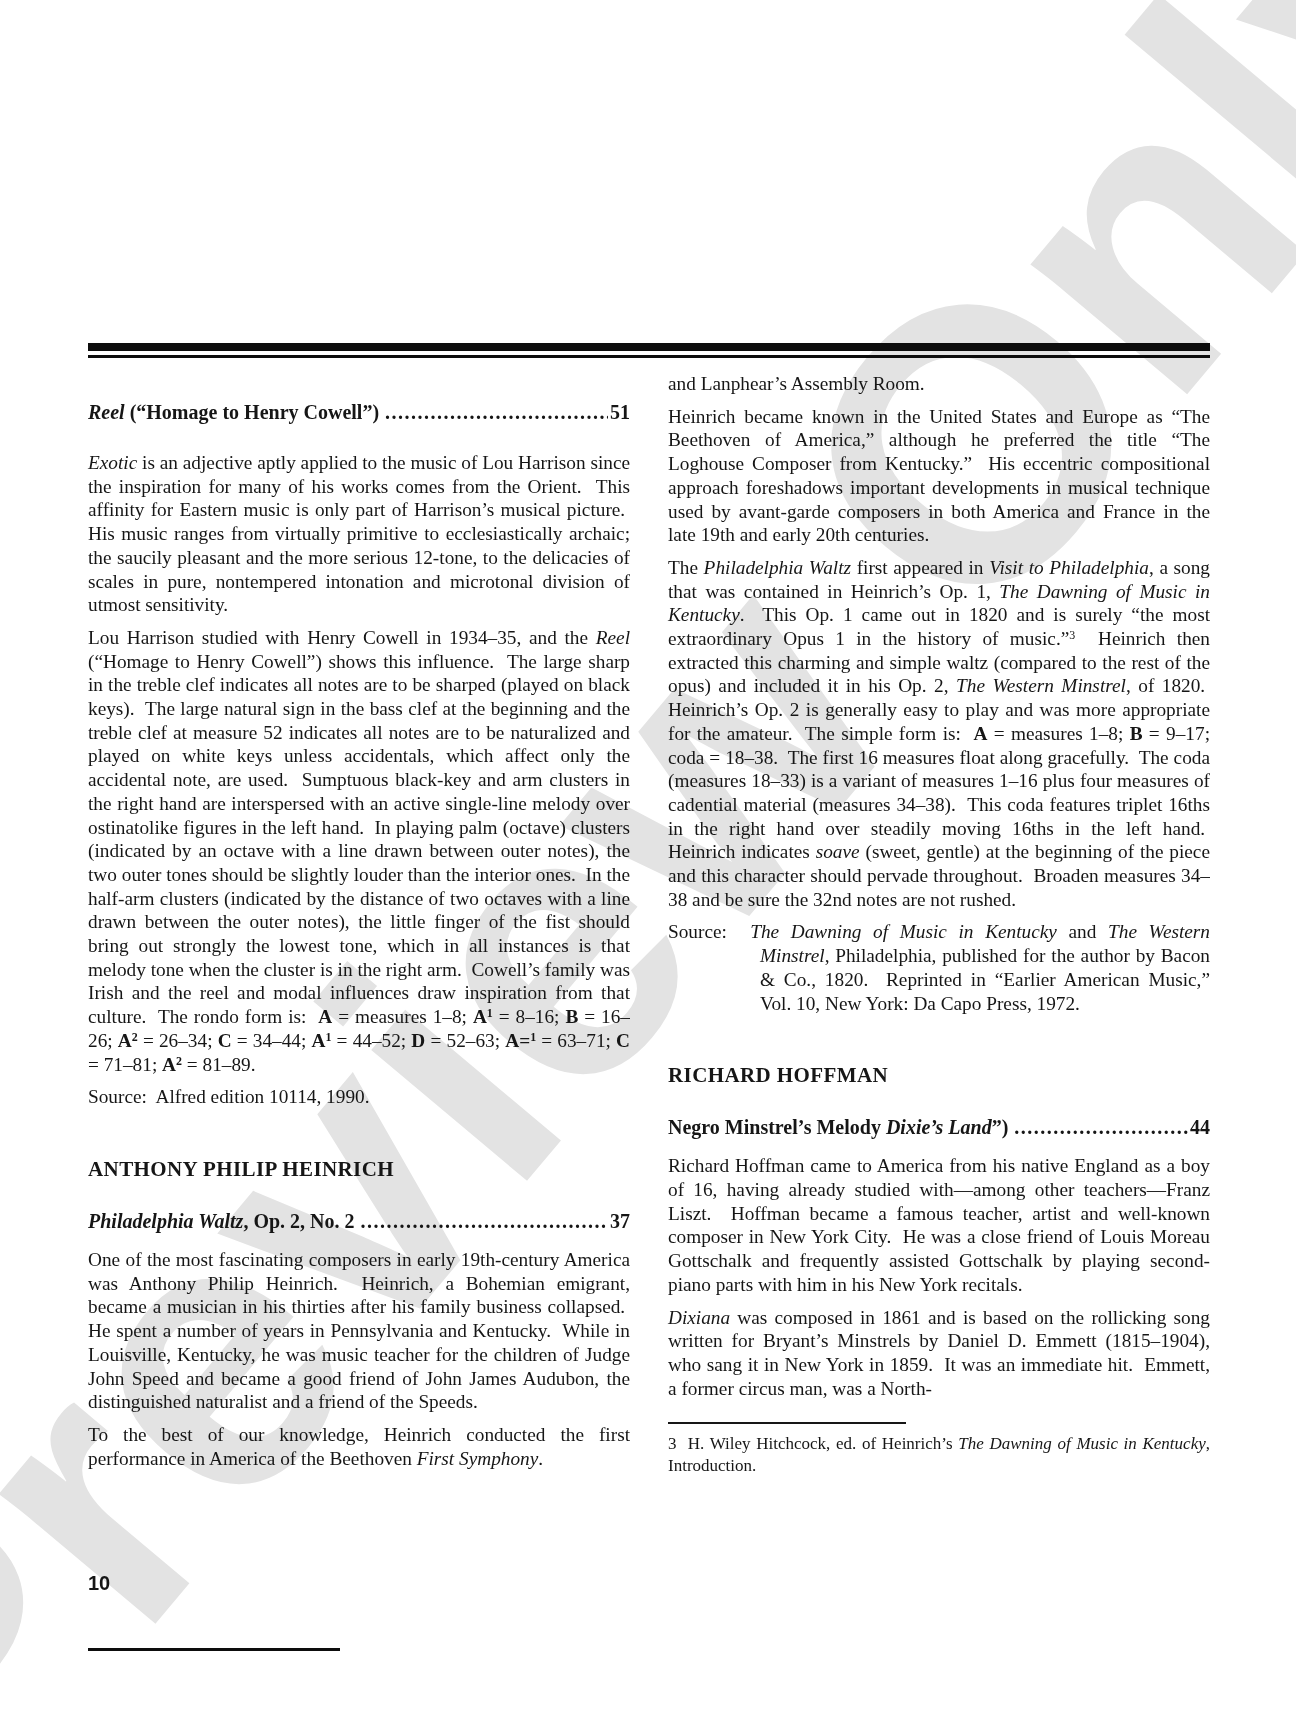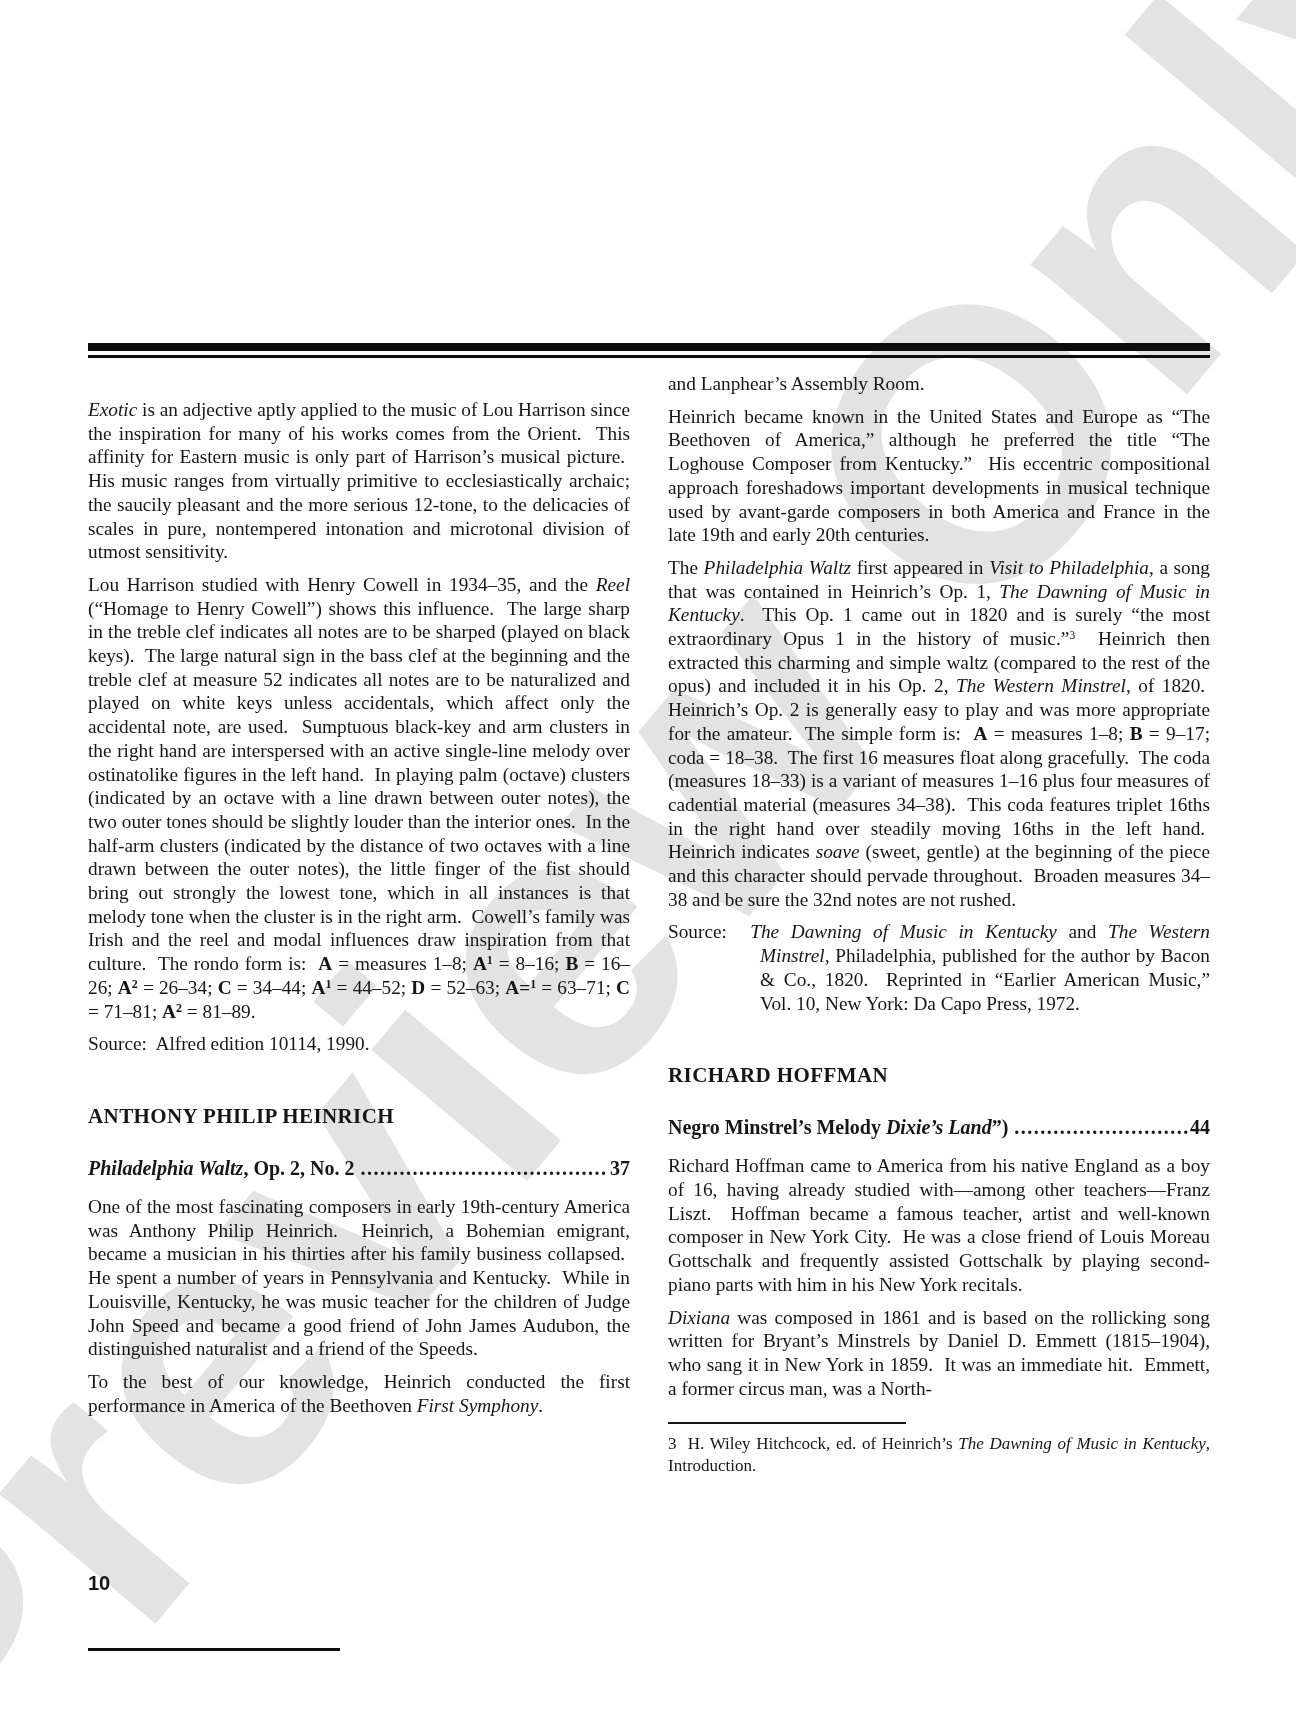--- a/index.html
+++ b/index.html
@@ -135,20 +135,25 @@
 <body>
 
 <div class="page">
 
   <div class="watermark">Preview Only</div>
 
   <div class="top-rule"></div>
 
   <div class="col col-left">
 
+    <div class="toc">
+      <span><span class="i b">Reel</span><span class="b"> (“Homage to Henry Cowell”)</span></span>
+      <span class="leader"></span>
+      <span class="pageref">51</span>
+    </div>
 
     <p class="body first"><span class="i">Exotic</span><span> is an adjective aptly applied to the music of Lou Harrison since the inspiration for many of his works comes from the Orient.&nbsp; This affinity for Eastern music is only part of Harrison’s musical picture.&nbsp; His music ranges from virtually primitive to ecclesiastically archaic; the saucily pleasant and the more serious 12-tone, to the delicacies of scales in pure, nontempered intonation and microtonal division of utmost sensitivity.</span></p>
     <p class="body"><span>Lou Harrison studied with Henry Cowell in 1934–35, and the </span><span class="i">Reel</span><span> (“Homage to Henry Cowell”) shows this influence.&nbsp; The large sharp in the treble clef indicates all notes are to be sharped (played on black keys).&nbsp; The large natural sign in the bass clef at the beginning and the treble clef at measure 52 indicates all notes are to be naturalized and played on white keys unless accidentals, which affect only the accidental note, are used.&nbsp; Sumptuous black-key and arm clusters in the right hand are interspersed with an active single-line melody over ostinatolike figures in the left hand.&nbsp; In playing palm (octave) clusters (indicated by an octave with a line drawn between outer notes), the two outer tones should be slightly louder than the interior ones.&nbsp; In the half-arm clusters (indicated by the distance of two octaves with a line drawn between the outer notes), the little finger of the fist should bring out strongly the lowest tone, which in all instances is that melody tone when the cluster is in the right arm.&nbsp; Cowell’s family was Irish and the reel and modal influences draw inspiration from that culture.&nbsp; The rondo form is:&nbsp; </span><span class="b">A</span><span> = measures 1–8; </span><span class="b">A</span><sup class="b">1</sup><span> = 8–16; </span><span class="b">B</span><span> = 16–26; </span><span class="b">A</span><sup class="b">2</sup><span> = 26–34; </span><span class="b">C</span><span> = 34–44; </span><span class="b">A</span><sup class="b">1</sup><span> = 44–52; </span><span class="b">D</span><span> = 52–63; </span><span class="b">A=</span><sup class="b">1</sup><span> = 63–71; </span><span class="b">C</span><span> = 71–81; </span><span class="b">A</span><sup class="b">2</sup><span> = 81–89.</span></p>
     <p class="body hang"><span>Source:&nbsp; Alfred edition 10114, 1990.</span></p>
 
     <h2 class="composer sect">ANTHONY PHILIP HEINRICH</h2>
 
     <div class="toc">
       <span><span class="i b">Philadelphia Waltz</span><span class="b">, Op. 2, No. 2</span></span>
       <span class="leader"></span>

